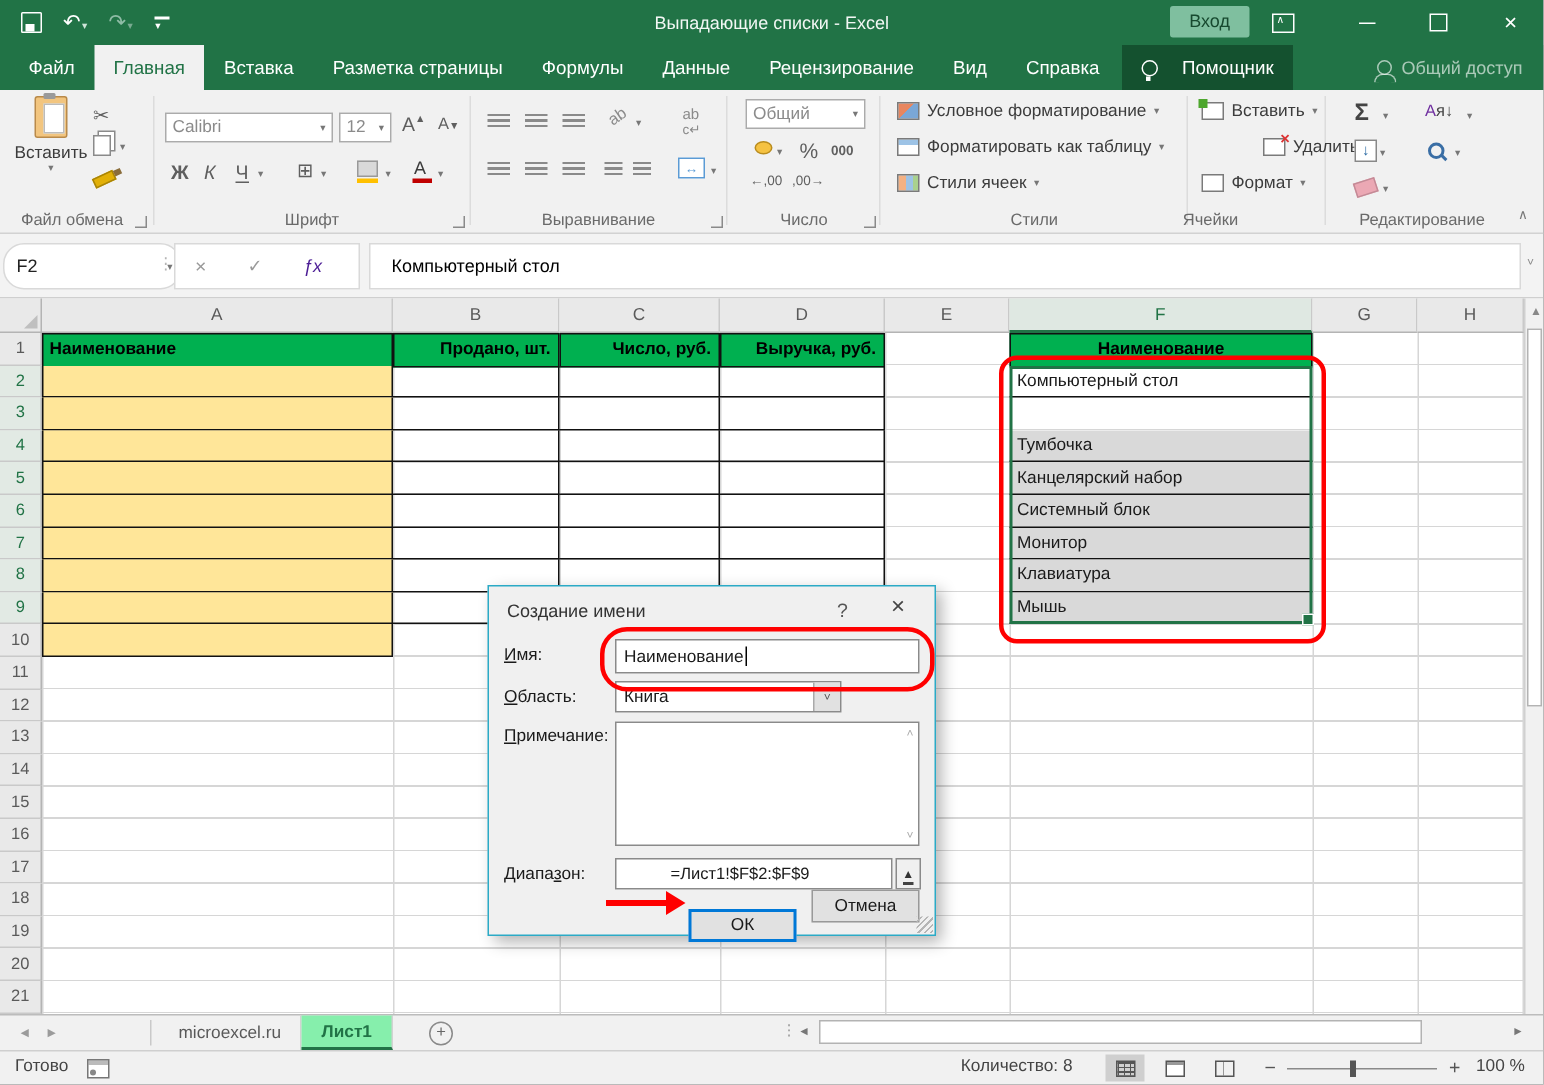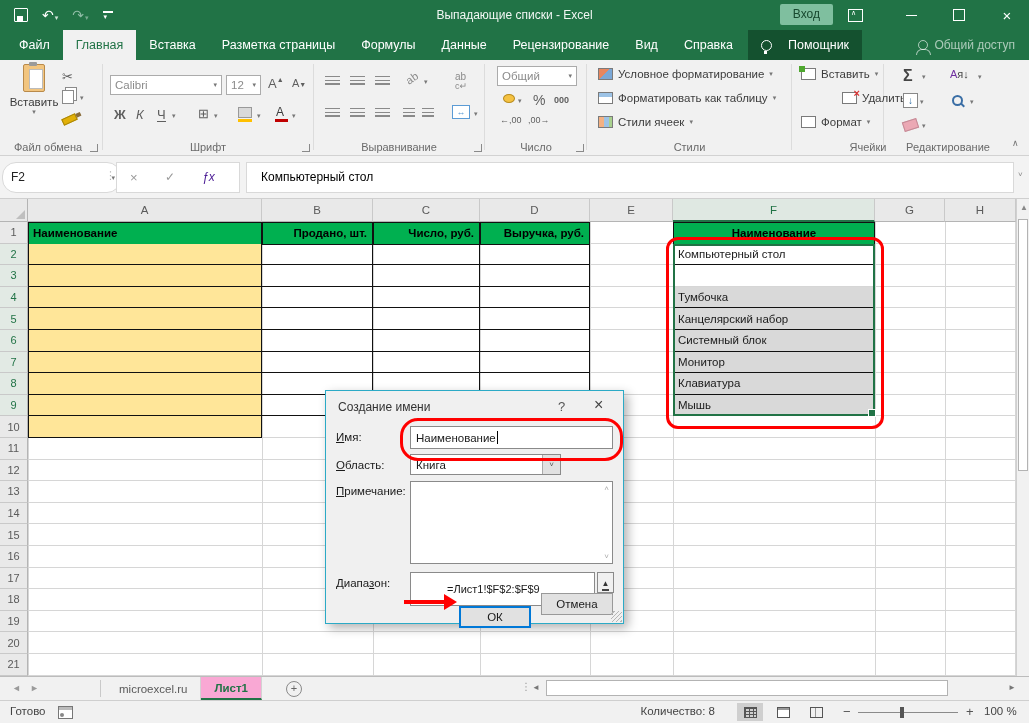--- a/index.html
+++ b/index.html
@@ -112,21 +112,21 @@
   .refedit span{display:inline-block;border-bottom:2px solid #444;font-size:8px;line-height:10px;}
   
   .anno{position:absolute;border:3px solid #FF0000;border-radius:12px;z-index:40;pointer-events:none;}
   .arrowline{position:absolute;background:#FF0000;z-index:45;}
   .arrowhead{position:absolute;width:0;height:0;border-top:8px solid transparent;border-bottom:8px solid transparent;border-left:13px solid #FF0000;z-index:45;}
   
   #sheetstrip{position:absolute;left:0;top:676px;width:1029px;height:24px;background:#f1f1f1;border-top:1px solid #bcbcbc;box-sizing:border-box;}
   .navarr{position:absolute;top:6px;font-size:9px;color:#9b9b9b;}
   #sheettabs{position:absolute;left:106px;top:0;height:23px;display:flex;align-items:stretch;}
   .stab{padding:0 13px;font-size:11.5px;color:#595959;display:flex;align-items:center;border-right:1px solid #d2d2d2;}
-  .stab.active{background:#f9a8d4;color:#217346;font-weight:bold;border-bottom:2px solid #217346;box-sizing:border-box;}
+  .stab.active{background:#86efac;color:#217346;font-weight:bold;border-bottom:2px solid #217346;box-sizing:border-box;}
   .addsheet{position:absolute;left:286px;top:4px;width:14px;height:14px;border:1px solid #8a8a8a;border-radius:50%;
        color:#666;font-size:11px;line-height:13px;text-align:center;}
   .hthumb{position:absolute;left:546px;top:3px;width:402px;height:16px;background:#fff;border:1px solid #b3b3b3;box-sizing:border-box;}
   
   #statusbar{position:absolute;left:0;top:700px;width:1029px;height:23px;background:#f1f1f1;border-top:1px solid #cfcfcf;
        box-sizing:border-box;font-size:11.5px;color:#444;}
   .macroicon{position:absolute;left:58px;top:5px;width:13px;height:11px;border:1px solid #777;background:linear-gradient(#bbb 0 3px,#fff 3px);}
   .macroicon::after{content:'';position:absolute;left:1px;bottom:1px;width:4px;height:4px;background:#888;border-radius:50%;}
   .viewbtn{position:absolute;top:2px;width:26px;height:18px;display:flex;align-items:center;justify-content:center;}
   .viewbtn.sel{background:#cfcfcf;}
@@ -307,21 +307,21 @@
     <div class="rrow" style="left:842px;top:32px;">
       <span class="mg del"></span>
       <span>Удалить</span>
         <span class="dd">▾</span>
     </div>
     <div class="rrow" style="left:801px;top:56px;">
       <span class="mg"></span>
       <span>Формат</span>
         <span class="dd">▾</span>
     </div>
-    <div class="glabel" style="left:822px;width:92px;">Ячейки</div>
+    <div class="glabel" style="left:761px;width:92px;">Ячейки</div>
 
     <span class="ic" style="left:903px;top:8px;font-size:16px;font-weight:bold;color:#444;">Σ</span>
     <span class="dd abs" style="left:922px;top:13px;">▾</span>
     <span class="ic" style="left:950px;top:9px;font-size:11px;color:#7030a0;">А<span style="color:#444;">я</span><span style="color:#444;">↓</span></span>
     <span class="dd abs" style="left:978px;top:13px;">▾</span>
     <span class="abs" style="left:903px;top:33px;">
         <span class="boxdown" style="display:block;">↓</span>
       </span>
     <span class="dd abs" style="left:920px;top:38px;">▾</span>
     <span class="abs" style="left:952px;top:35px;">
@@ -468,21 +468,21 @@
       <span style="position:absolute;right:0;top:0;width:17px;height:19px;background:#e1e1e1;border-left:1px solid #aaa;text-align:center;font-size:8px;line-height:19px;color:#555;">˅</span>
     </div>
 
     <div class="dlabel" style="left:10px;top:94px;"><u>П</u><span>римечание:</span></div>
     <div class="dinput" style="left:84px;top:90px;width:203px;height:83px;align-items:flex-start;">
       <span style="position:absolute;right:3px;top:2px;font-size:8px;color:#aaa;">˄</span>
       <span style="position:absolute;right:3px;bottom:2px;font-size:8px;color:#aaa;">˅</span>
     </div>
 
     <div class="dlabel" style="left:10px;top:186px;"><span>Диапа</span><u>з</u><span>он:</span></div>
-    <div class="dinput" style="left:84px;top:181px;width:185px;height:34px;font-size:11px;padding-left:36px;">
+    <div class="dinput" style="left:84px;top:181px;width:185px;height:21px;font-size:11px;padding-left:36px;">
       <span>=Лист1!$F$2:$F$9</span>
     </div>
     <div class="refedit" style="left:271px;top:181px;width:17px;height:21px;line-height:19px;"><span>▲</span></div>
 
     <div class="dbtn default" style="left:133px;top:202px;margin-top:13px;">ОК</div>
     <div class="dbtn" style="left:215px;top:202px;">Отмена</div>
     <div class="grip"></div>
 
     <div class="anno" style="left:74px;top:27px;width:217px;height:37px;border-radius:18px;"></div>
     <div class="arrowline" style="left:78px;top:209px;width:40px;height:4px;"></div>

